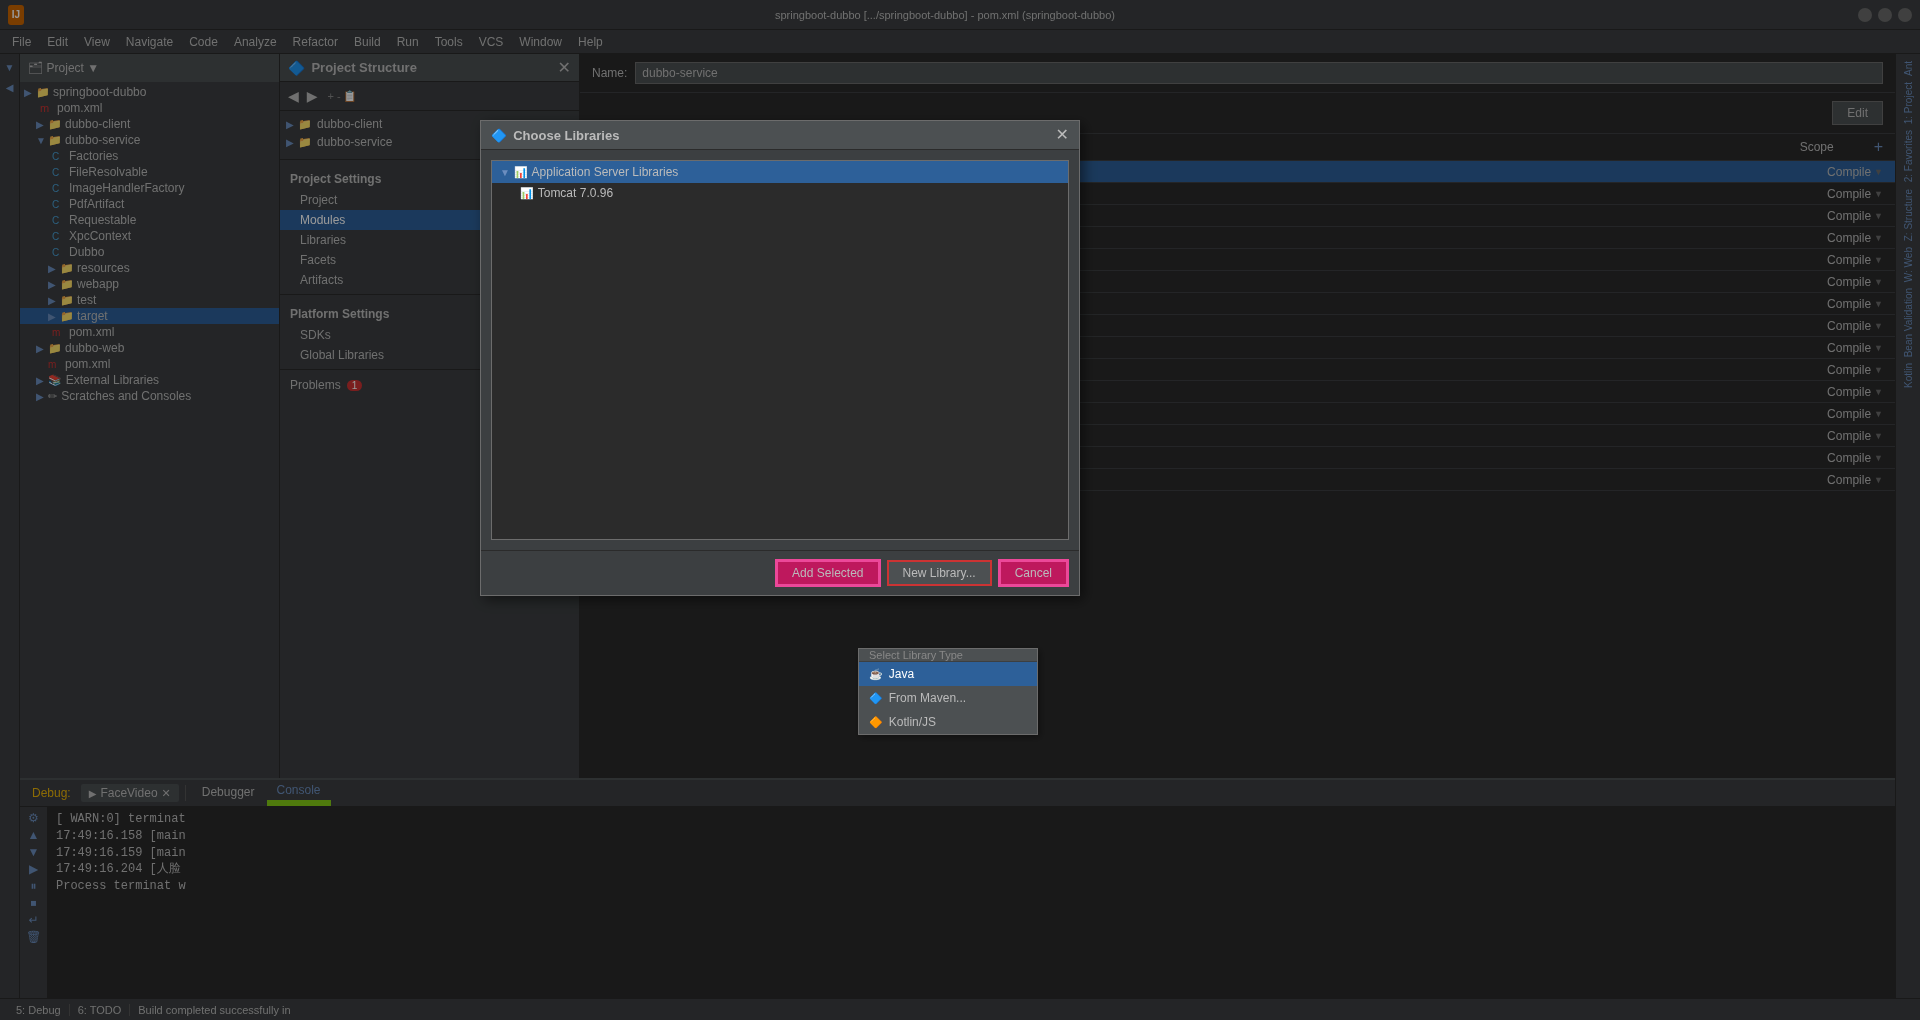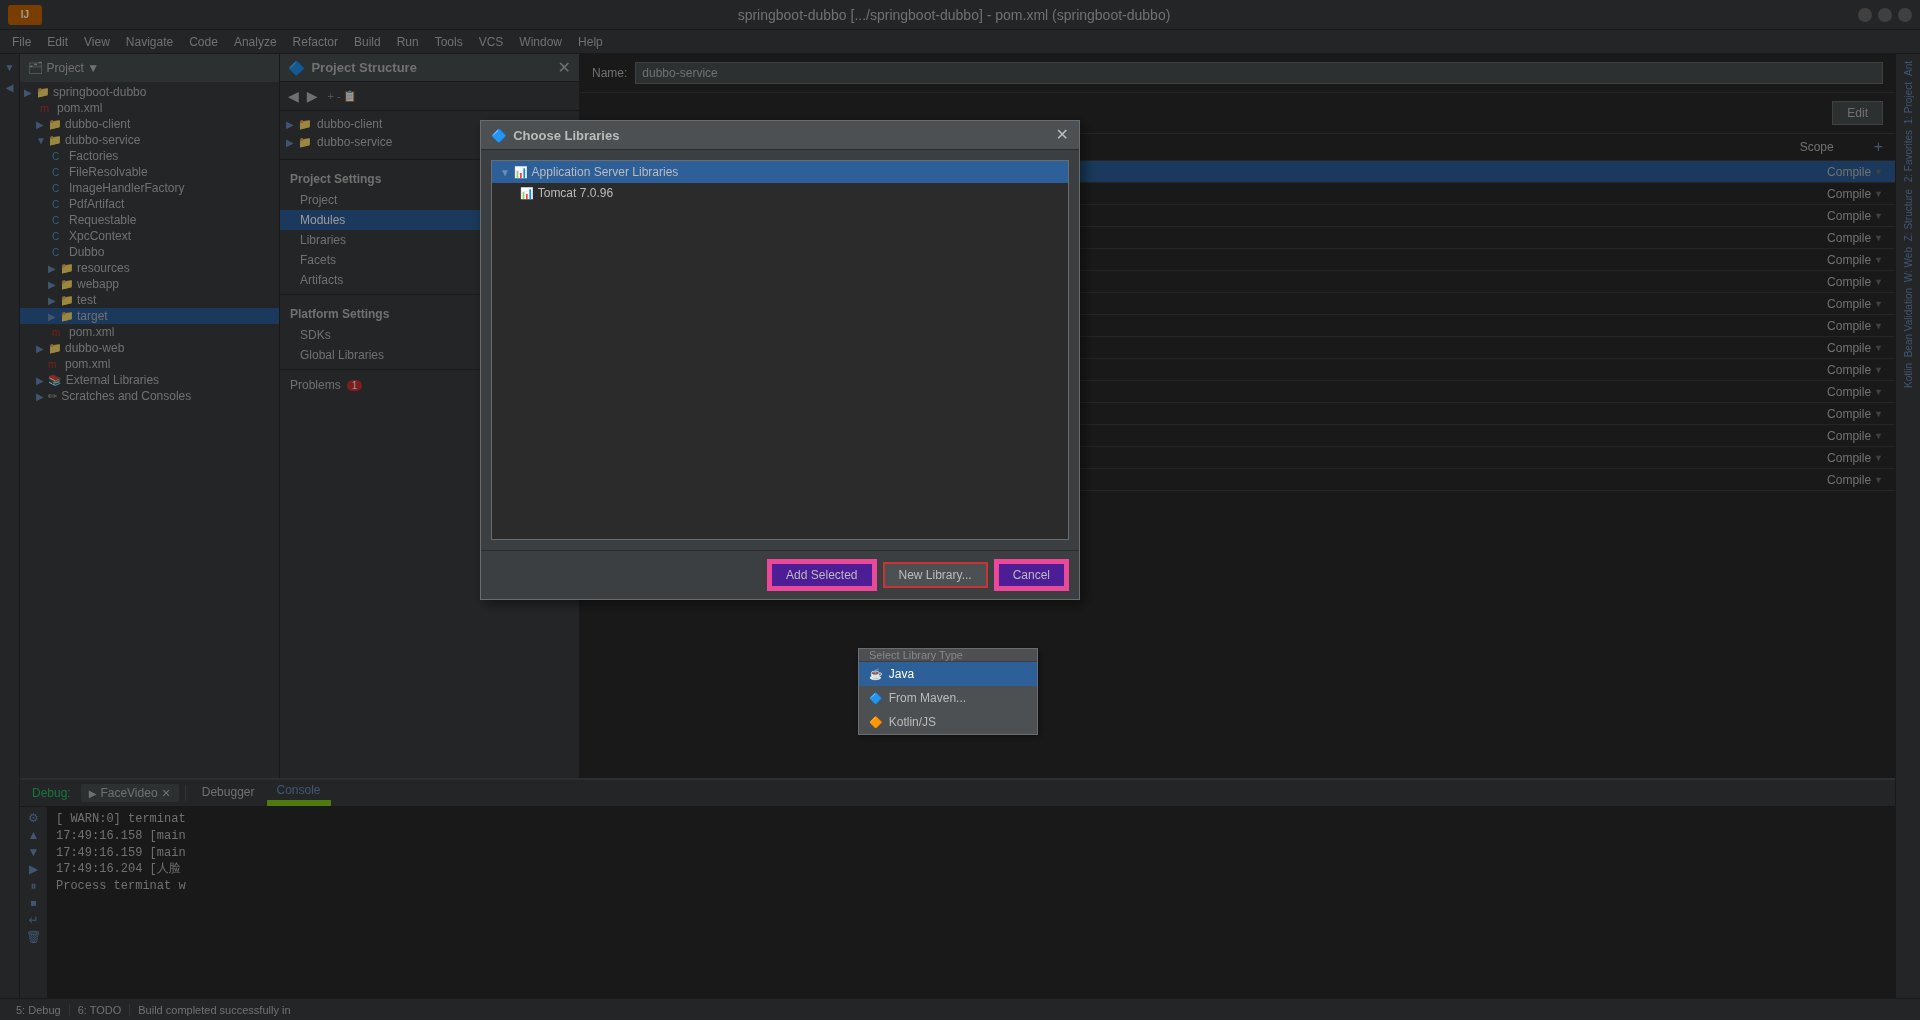--- a/index.html
+++ b/index.html
@@ -1,21 +1,21 @@
 <!DOCTYPE html>
 <html><head>
   <meta charset="utf-8">
   <style>
     * { box-sizing: border-box; margin: 0; padding: 0; }
     body { font-family: 'Segoe UI', Arial, sans-serif; font-size: 12px; background: #3c3f41; color: #bbbbbb; overflow: hidden; width: 1920px; height: 1020px; }
 
     
     #title-bar { background: #3c3f41; height: 30px; display: flex; align-items: center; padding: 0 8px; border-bottom: 1px solid #2b2b2b; }
-    #title-bar .app-icon { width: 34px; height: 20px; margin-right: 8px; background: #cc6600; border-radius: 3px; display: flex; align-items: center; justify-content: center; color: white; font-size: 10px; font-weight: bold; }
-    #title-bar .title-text { color: #bbbbbb; font-size: 14px; flex: 1; text-align: center; }
+    #title-bar .app-icon { width: 16px; height: 20px; margin-right: 8px; background: #cc6600; border-radius: 3px; display: flex; align-items: center; justify-content: center; color: white; font-size: 10px; font-weight: bold; }
+    #title-bar .title-text { color: #bbbbbb; font-size: 11px; flex: 1; text-align: center; }
     #title-bar .win-controls { display: flex; gap: 6px; margin-left: auto; }
     #title-bar .win-btn { width: 14px; height: 14px; border-radius: 50%; border: none; cursor: pointer; }
     #title-bar .win-btn.minimize { background: #6c6c6c; }
     #title-bar .win-btn.maximize { background: #6c6c6c; }
     #title-bar .win-btn.close { background: #6c6c6c; }
 
     
     #menu-bar { background: #3c3f41; height: 24px; display: flex; align-items: center; padding: 0 4px; border-bottom: 1px solid #2b2b2b; }
     .menu-item { padding: 2px 8px; cursor: pointer; color: #bbbbbb; font-size: 12px; }
 
@@ -91,21 +91,21 @@
     #dialog-close { background: none; border: none; color: #bbbbbb; cursor: pointer; font-size: 16px; line-height: 1; }
     #dialog-body { padding: 10px; }
     #lib-tree { background: #2b2b2b; border: 1px solid #6c6c6c; min-height: 380px; max-height: 380px; overflow-y: auto; }
     .lib-group { padding: 4px 8px; cursor: pointer; display: flex; align-items: center; gap: 4px; background: #3c3f41; }
     .lib-group.selected { background: #2d6099; }
     .lib-group-arrow { font-size: 10px; color: #6c8ebf; }
     .lib-group-icon { font-size: 11px; color: #4a9fd4; }
     .lib-item { padding: 3px 8px 3px 28px; cursor: pointer; display: flex; align-items: center; gap: 4px; }
     .lib-item-icon { font-size: 11px; color: #4a9fd4; }
     #dialog-footer { display: flex; align-items: center; justify-content: flex-end; gap: 6px; padding: 8px 10px; border-top: 1px solid #2b2b2b; }
-    .dialog-btn { padding: 4px 14px; font-size: 12px; cursor: pointer; border: 5px solid #ec4899; background: #4c1d95; color: #bbbbbb; }
+    .dialog-btn { padding: 4px 14px; font-size: 12px; cursor: pointer; border: 3px solid #ec4899; background: #be185d; color: #bbbbbb; }
     .dialog-btn.highlighted { background: #4c5052; border: 2px solid #cc3333; color: #bbbbbb; }
 
     
     #new-lib-menu { position: fixed; top: 648px; left: 858px; background: #4c5052; border: 1px solid #6c6c6c; z-index: 200; width: 180px; box-shadow: 2px 2px 8px rgba(0,0,0,0.4); }
     .menu-section-label { padding: 0 10px; font-size: 11px; color: #888; border-bottom: 1px solid #3c3f41; }
     .new-lib-item { padding: 5px 10px; cursor: pointer; font-size: 12px; color: #bbbbbb; display: flex; align-items: center; gap: 6px; }
     .new-lib-item.highlighted { background: #2d6099; color: white; }
     .new-lib-item-icon { font-size: 11px; }
 
     
@@ -425,21 +425,21 @@
     <span class="right-icon">2: Favorites</span>
     <span class="right-icon">Z: Structure</span>
     <span class="right-icon">W: Web</span>
     <span class="right-icon">Bean Validation</span>
     <span class="right-icon">Kotlin</span>
   </div>
 </div>
 
 <div style="position:fixed;bottom:22px;left:20px;right:25px;height:220px;background:#2b2b2b;border-top:2px solid #4c5052;display:flex;flex-direction:column;z-index:50">
   <div id="bottom-tabs" style="display:flex;align-items:center;background:#3c3f41;border-bottom:1px solid #2b2b2b;padding:0 4px;gap:2px">
-    <span style="font-size:12px;color:#22c55e;padding:0 8px">Debug:</span>
+    <span style="font-size:12px;color:#eab308;padding:0 8px">Debug:</span>
     <span style="font-size:12px;color:#bbbbbb;padding:2px 8px;background:#4c5052;border-radius:2px;display:flex;align-items:center;gap:4px">
       <span style="font-size:10px">▶</span>
       <span>FaceVideo</span>
       <span style="font-size:11px;cursor:pointer">✕</span>
     </span>
     <span style="border-left:1px solid #555;height:16px;margin:0 4px"></span>
     <span class="bottom-tab">Debugger</span>
     <span class="bottom-tab active">Console</span>
   </div>
 

